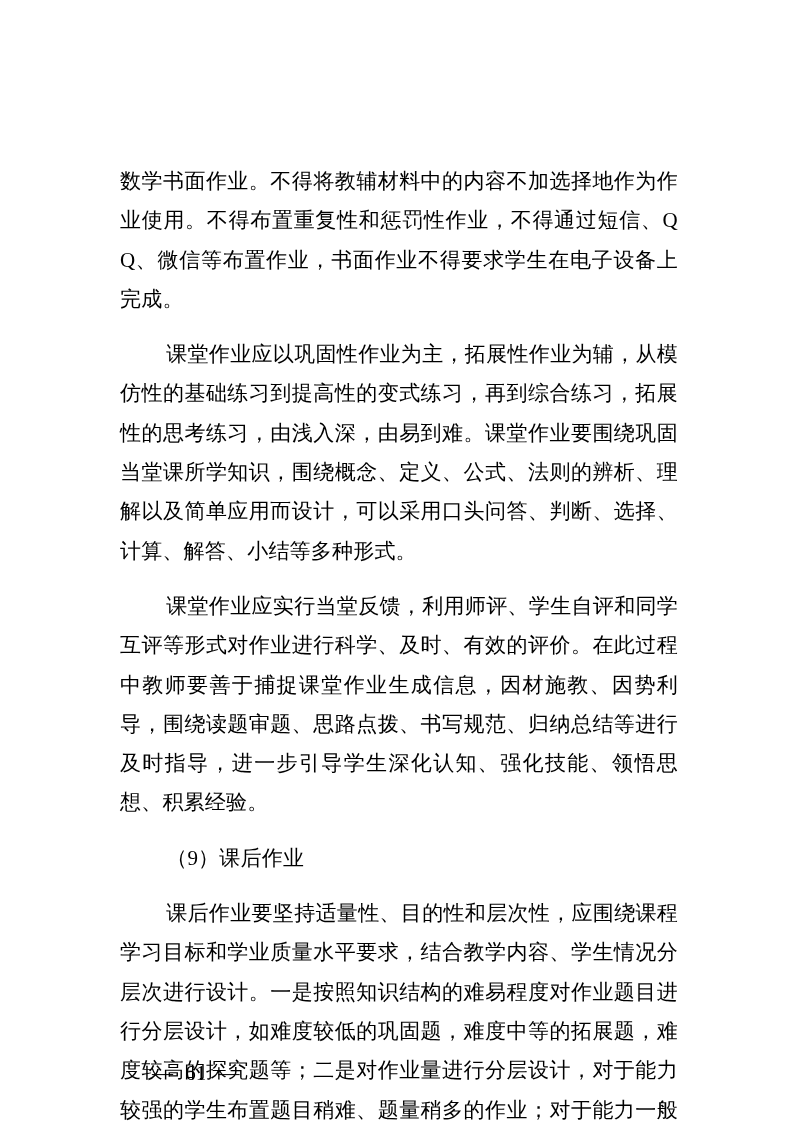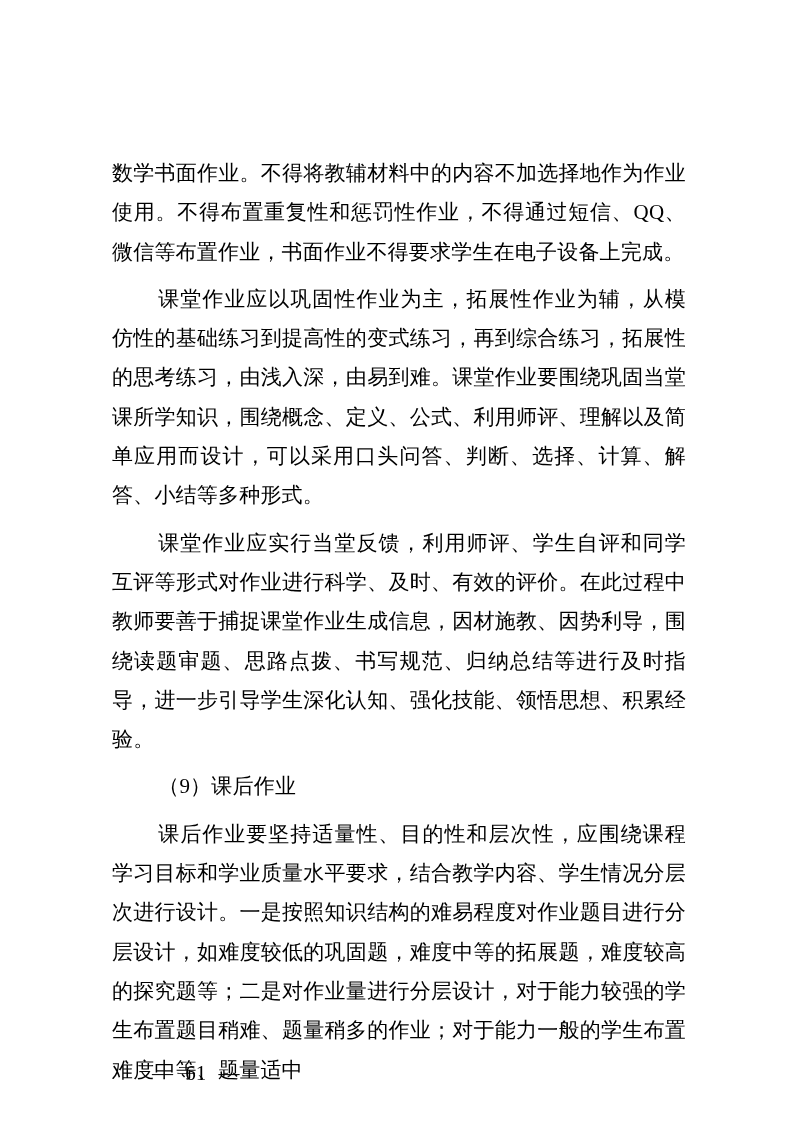--- a/index.html
+++ b/index.html
@@ -16,21 +16,21 @@
     font-family: "Liberation Serif", "DejaVu Serif", serif;
     overflow: hidden;
   }
   .content {
     position: absolute;
     left: 104px;
     top: 146px;
     width: 590px;
   }
   .para {
-    margin: 8px;
+    margin: 16px;
     font-size: 21px;
     line-height: 39.3px;
     text-align: justify;
     text-justify: inter-ideograph;
     letter-spacing: 0.2px;
     word-break: break-all;
   }
   .indent {
     text-indent: 2.2em;
   }
@@ -43,21 +43,21 @@
     word-spacing: 7px;
     white-space: pre;
   }
 </style>
 </head>
 <body>
 
 <div class="page">
   <div class="content">
     <p class="para">数学书面作业。不得将教辅材料中的内容不加选择地作为作业使用。不得布置重复性和惩罚性作业，不得通过短信、QQ、微信等布置作业，书面作业不得要求学生在电子设备上完成。</p>
-    <p class="para indent">课堂作业应以巩固性作业为主，拓展性作业为辅，从模仿性的基础练习到提高性的变式练习，再到综合练习，拓展性的思考练习，由浅入深，由易到难。课堂作业要围绕巩固当堂课所学知识，围绕概念、定义、公式、利用师评、理解以及简单应用而设计，可以采用口头问答、判断、选择、计算、解答、小结等多种形式。</p>
+    <p class="para indent">课堂作业应以巩固性作业为主，拓展性作业为辅，从模仿性的基础练习到提高性的变式练习，再到综合练习，拓展性的思考练习，由浅入深，由易到难。课堂作业要围绕巩固当堂课所学知识，围绕概念、定义、公式、法则的辨析、理解以及简单应用而设计，可以采用口头问答、判断、选择、计算、解答、小结等多种形式。</p>
     <p class="para indent">课堂作业应实行当堂反馈，利用师评、学生自评和同学互评等形式对作业进行科学、及时、有效的评价。在此过程中教师要善于捕捉课堂作业生成信息，因材施教、因势利导，围绕读题审题、思路点拨、书写规范、归纳总结等进行及时指导，进一步引导学生深化认知、强化技能、领悟思想、积累经验。</p>
     <p class="para indent">（9）课后作业</p>
     <p class="para indent">课后作业要坚持适量性、目的性和层次性，应围绕课程学习目标和学业质量水平要求，结合教学内容、学生情况分层次进行设计。一是按照知识结构的难易程度对作业题目进行分层设计，如难度较低的巩固题，难度中等的拓展题，难度较高的探究题等；二是对作业量进行分层设计，对于能力较强的学生布置题目稍难、题量稍多的作业；对于能力一般的学生布置难度中等、题量适中</p>
   </div>
 
   <div class="footer">
     <span>— 61 —</span>
   </div>
 </div>
 

